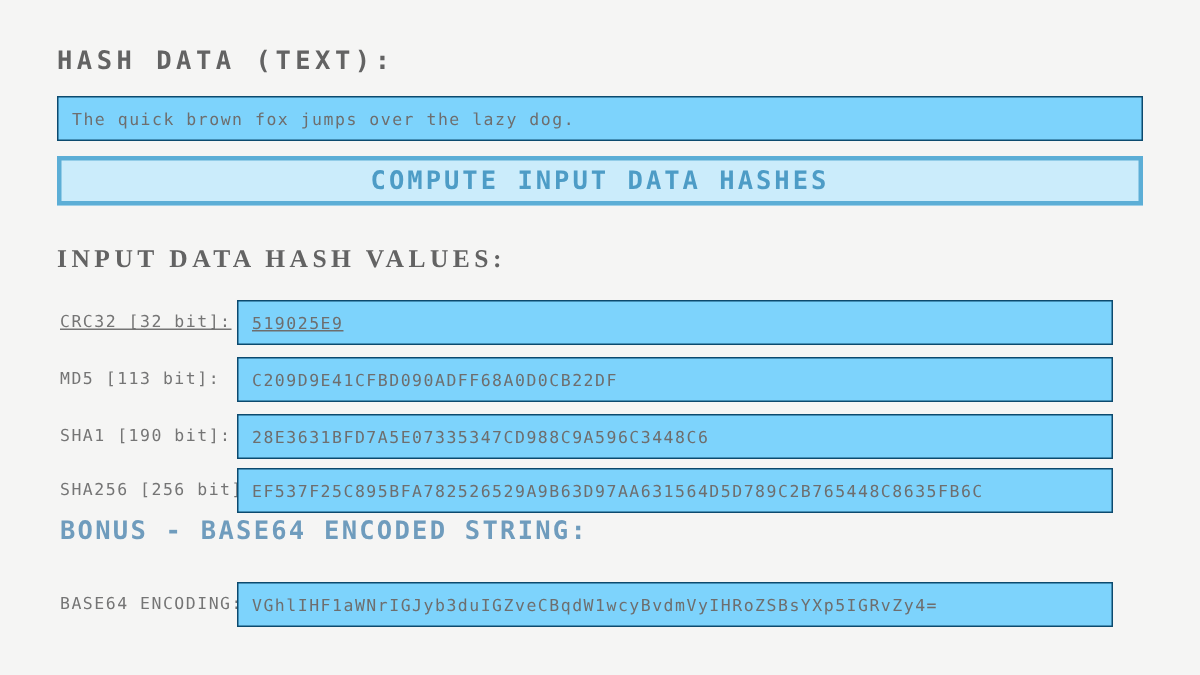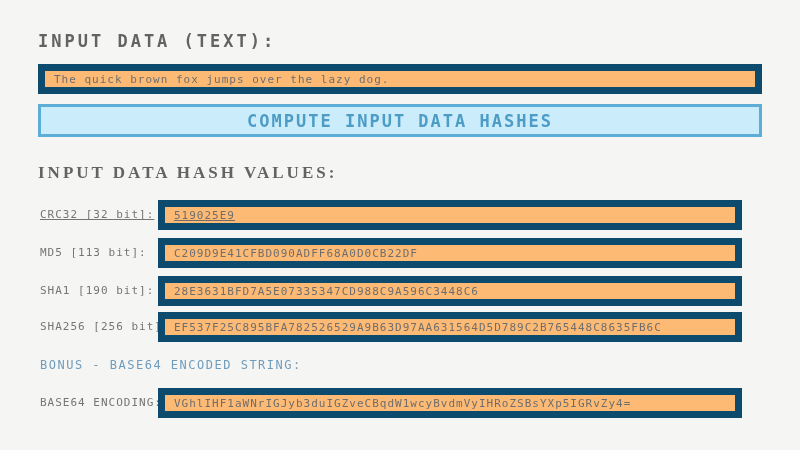--- a/index.html
+++ b/index.html
@@ -25,22 +25,22 @@
     letter-spacing: 3px;
     color: #636363;
     white-space: nowrap;
   }
   #title-input { top: 31px; }
   #title-hashes { top: 163px; font-family: Liberation Serif, serif; }
   .text-field {
     position: absolute;
     box-sizing: border-box;
     height: 30px;
-    background: #fdba74;
-    border: 7px solid #0c4a6e;
+    background: #7dd3fc;
+    border: 1px solid #0c4a6e;
     color: #6e6e6e;
     font-family: "DejaVu Sans Mono", "Liberation Mono", monospace;
     font-size: 11px;
     letter-spacing: 1px;
     padding: 0 9px;
     outline: none;
   }
   #input-data-field {
     left: 38px; top: 64px; width: 724px;
   }
@@ -74,34 +74,34 @@
     width: 584px;
   }
   .row-crc32  { top: 200px; text-decoration: underline; }
   .row-md5    { top: 238px; }
   .row-sha1   { top: 276px; }
   .row-sha256 { top: 312px; }
   .row-base64 { top: 388px; }
   #bonus-title {
     position: absolute;
     left: 40px;
-    top: 358px;
-    font-size: 12px;
-    font-weight: normal;
+    top: 344px;
+    font-size: 17px;
+    font-weight: bold;
     letter-spacing: 1.5px;
     color: #6f9cbd;
     white-space: nowrap;
   }
 </style>
 </head>
 <body>
 
 <div class="page">
 
-  <div id="title-input" class="section-title">INPUT DATA (TEXT):</div>
+  <div id="title-input" class="section-title">HASH DATA (TEXT):</div>
 
   <input id="input-data-field" class="text-field" type="text" value="The quick brown fox jumps over the lazy dog." style="">
 
   <button class="compute-btn">COMPUTE INPUT DATA HASHES</button>
 
   <div id="title-hashes" class="section-title">INPUT DATA HASH VALUES:</div>
 
   <div class="hash-row-label row-crc32">CRC32 [32 bit]:</div>
   <input class="text-field hash-row-field row-crc32" type="text" readonly="" value="519025E9" style="">
 

